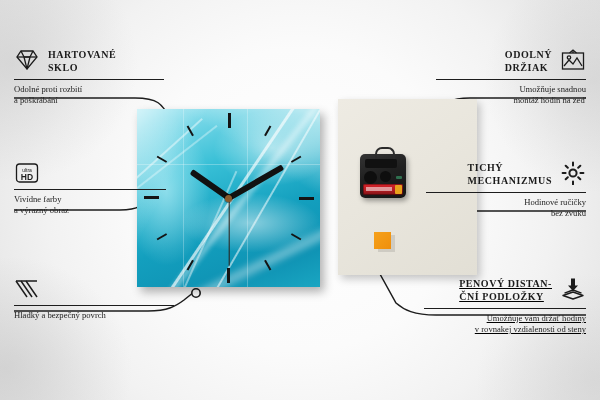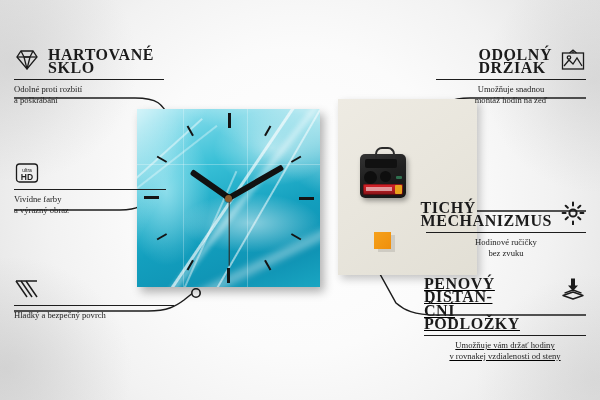--- a/index.html
+++ b/index.html
@@ -22,31 +22,31 @@
       radial-gradient(ellipse 30% 40% at 1% 92%, rgba(185,185,185,.42), rgba(185,185,185,0) 70%),
       radial-gradient(ellipse 28% 38% at 99% 95%, rgba(190,190,190,.32), rgba(190,190,190,0) 70%);
   }
 
   
   .feat{position:absolute;}
   .feat .head{display:flex;align-items:flex-start;gap:8px;}
   .feat.right .head{flex-direction:row;justify-content:flex-end;}
   .ttl{
     font-family:"Liberation Serif", serif;
-    font-weight:bold;font-size:16px;line-height:13.4px;
+    font-weight:bold;font-size:10px;line-height:13.4px;
     letter-spacing:.55px;color:#1b1b1b;text-transform:uppercase;
     white-space:pre-line;
   }
   .feat.right .ttl{text-align:left;}
   .rule{height:1px;background:#1d1d1d;margin:4px 0 4px 0;}
   .sub{
     font-family:"Liberation Serif", serif;
     font-size:8.6px;line-height:11px;color:#232323;white-space:pre-line;
   }
-  .feat.right .sub{text-align:center;}
+  .feat.right .sub{text-align:right;}
 
   .ico{flex:0 0 auto;width:26px;height:24px;display:block;}
   .ico svg{display:block;}
 
   
   #wires{position:absolute;inset:0;pointer-events:none;}
 
   
   #clock{
     position:absolute;left:137px;top:109px;width:183px;height:178px;
@@ -282,21 +282,21 @@
       <path d="M4 18 L9 12 L13 16 L17 10 L22 18"></path>
               <circle cx="9" cy="9.5" r="1.7"></circle>
             </g>
           </svg>
         </span>
       </div>
       <div class="rule"></div>
       <div class="sub">Umožňuje snadnou
 montáž hodin na zeď</div>
     </div>
-  <div class="feat right" id="f4" style="left:426px;top:161px;width:160px;margin-top:40px;">
+  <div class="feat right" id="f4" style="left:426px;top:161px;width:160px;">
       <div class="head">
         <span class="ttl">TICHÝ
 MECHANIZMUS</span>
         <span class="ico">
           <svg width="26" height="24" viewBox="0 0 26 24">
             <g fill="none" stroke="#1b1b1b" stroke-width="2">
       <circle cx="13" cy="12" r="3.6"></circle>
       <path d="M13 1.6 v3 M13 20.4 v3 M2.6 12 h3 M20.4 12 h3 M5.7 4.7 l2.1 2.1 M18.2 16.2 l2.1 2.1 M20.3 4.7 l-2.1 2.1 M7.8 16.2 l-2.1 2.1" stroke-linecap="round"></path>
             </g>
           </svg>

